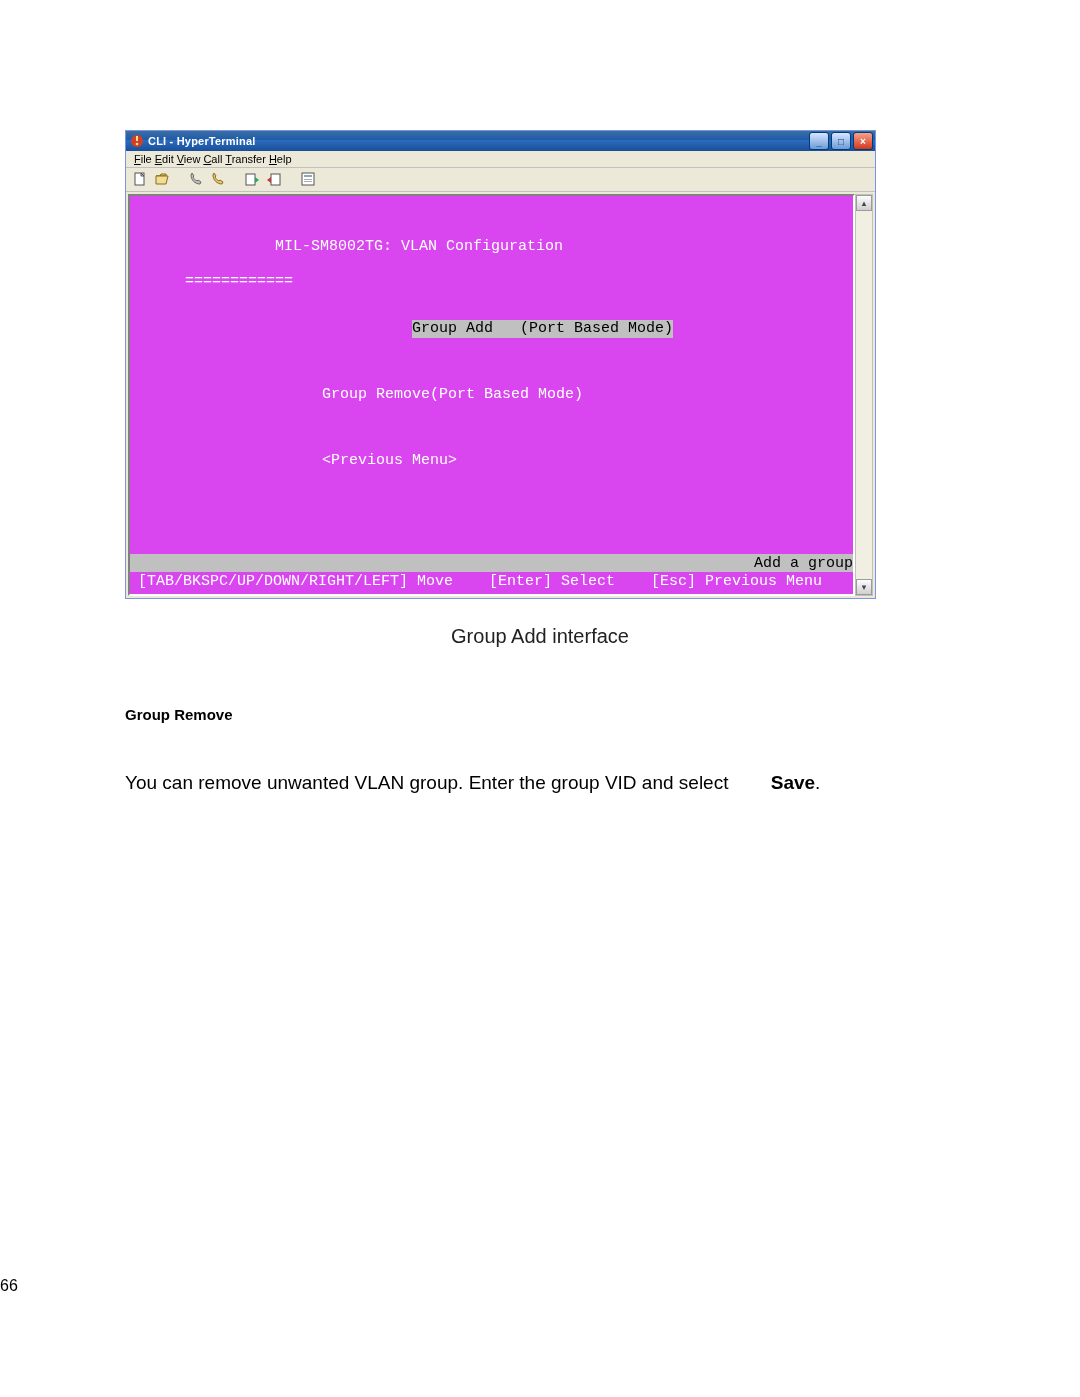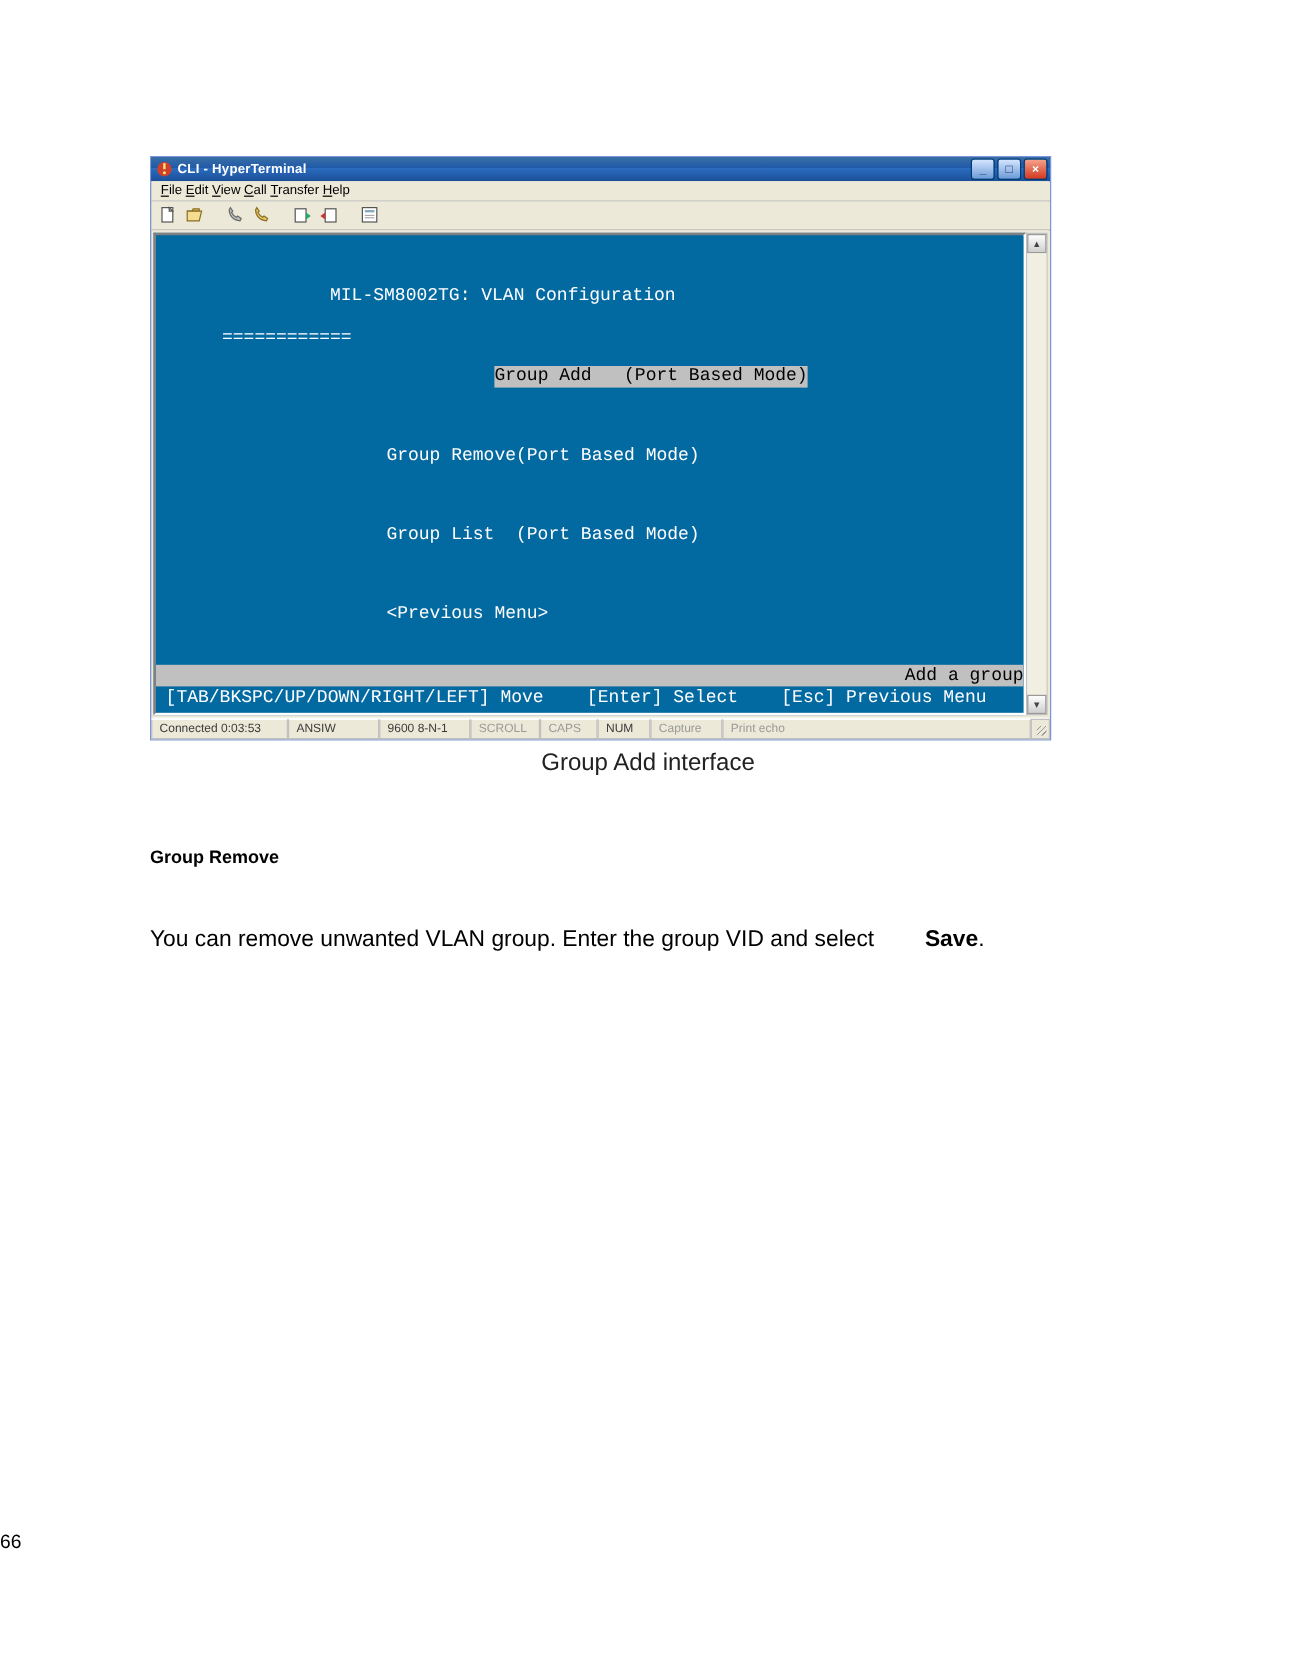--- a/index.html
+++ b/index.html
@@ -81,21 +81,21 @@
   .tb-icon svg { display:block; }
   .tb-sep { width: 6px; }
   
   .ht-term-wrap {
     display: flex;
     background: #ece9d8;
     padding: 2px;
   }
   .ht-terminal {
     flex: 1;
-    background: #0369a1;
+    background: #d946ef;
     color: #fff;
     font-family: "Courier New", monospace;
     font-size: 15px;
     line-height: 1.15;
     padding: 0;
     border: 2px solid #808080;
     border-right-color: #fff;
     border-bottom-color: #fff;
     height: 398px;
     position: relative;
@@ -115,20 +115,21 @@
     left: 192px;
     top: 92px;
     white-space: pre;
   }
   .term-menu .mi { display:block; margin-bottom: 14px; white-space: pre; }
   .term-menu .mi.selected {
     background: #c0c0c0;
     color: #000;
     display: inline-block;
     margin-bottom: 14px;
+    margin-top: 15px;
   }
   .term-hint-bar {
     position: absolute;
     left: 0; right: 0; bottom: 22px;
     height: 18px;
     background: #c0c0c0;
     color: #000;
     text-align: right;
   }
   .term-hint-bar span { position: relative; top: 1px; }
@@ -303,46 +304,34 @@
 
     <div class="ht-term-wrap">
       <div class="ht-terminal">
         <div class="term-title">
           <span>MIL-SM8002TG: VLAN Configuration</span>
           <span class="underline-row">============</span>
         </div>
         <div class="term-menu">
           <span class="mi selected">Group Add   (Port Based Mode)</span><br>
           <span class="mi">Group Remove(Port Based Mode)</span>
-          <span class="mi">Group List  (Port Based Mode)</span>
           <span class="mi">&lt;Previous Menu&gt;</span>
         </div>
         <div class="term-hint-bar">
           <span>Add a group</span>
         </div>
         <div class="term-nav">[TAB/BKSPC/UP/DOWN/RIGHT/LEFT] Move    [Enter] Select    [Esc] Previous Menu</div>
       </div>
       <div class="ht-vscroll">
         <div class="arrow">▴</div>
         <div class="track"></div>
         <div class="arrow">▾</div>
       </div>
     </div>
 
-    <div class="ht-statusbar">
-      <span class="cell" style="width:100px">Connected 0:03:53</span>
-      <span class="cell" style="width:62px">ANSIW</span>
-      <span class="cell" style="width:62px">9600 8-N-1</span>
-      <span class="cell dim" style="width:44px">SCROLL</span>
-      <span class="cell dim" style="width:34px">CAPS</span>
-      <span class="cell" style="width:30px">NUM</span>
-      <span class="cell dim" style="width:46px">Capture</span>
-      <span class="cell dim" style="flex:1">Print echo</span>
-      <span class="grip"></span>
-    </div>
 
   </div>
 
   <div class="figure-caption">Group Add interface</div>
 
   <div class="section-heading">Group Remove</div>
 
   <div class="body-para">
     <span>You can remove unwanted VLAN group. Enter the group VID and select </span><b>Save</b><span>.</span>
   </div>

